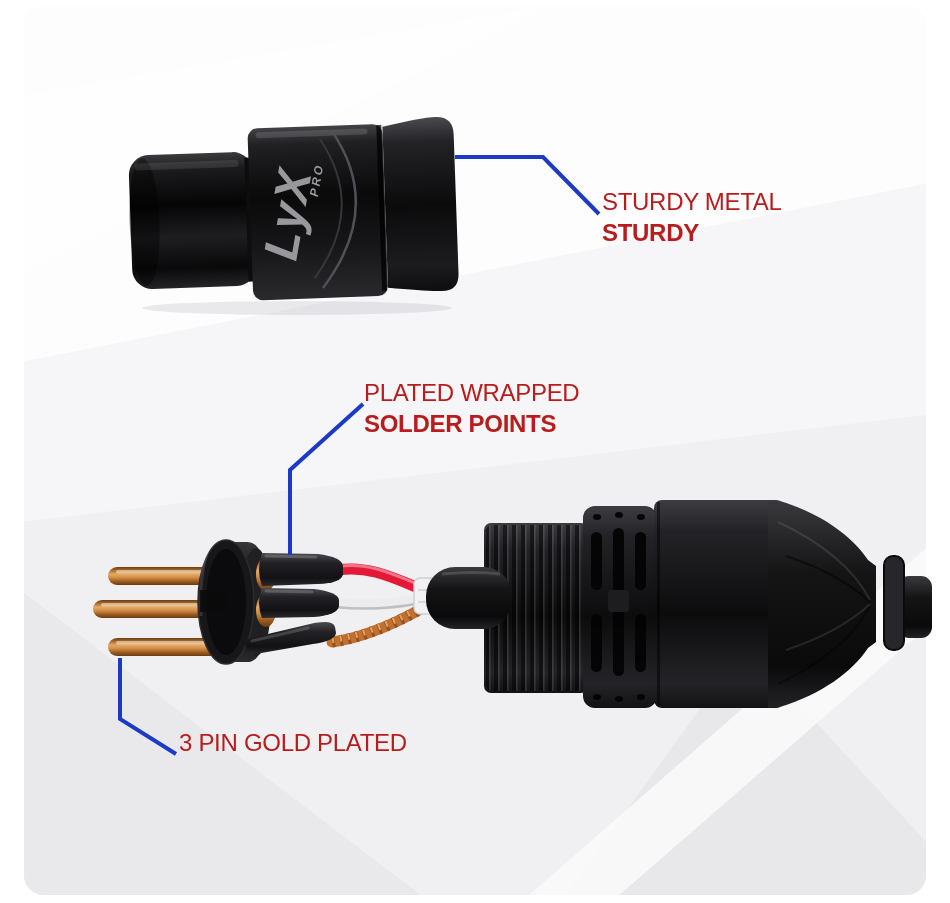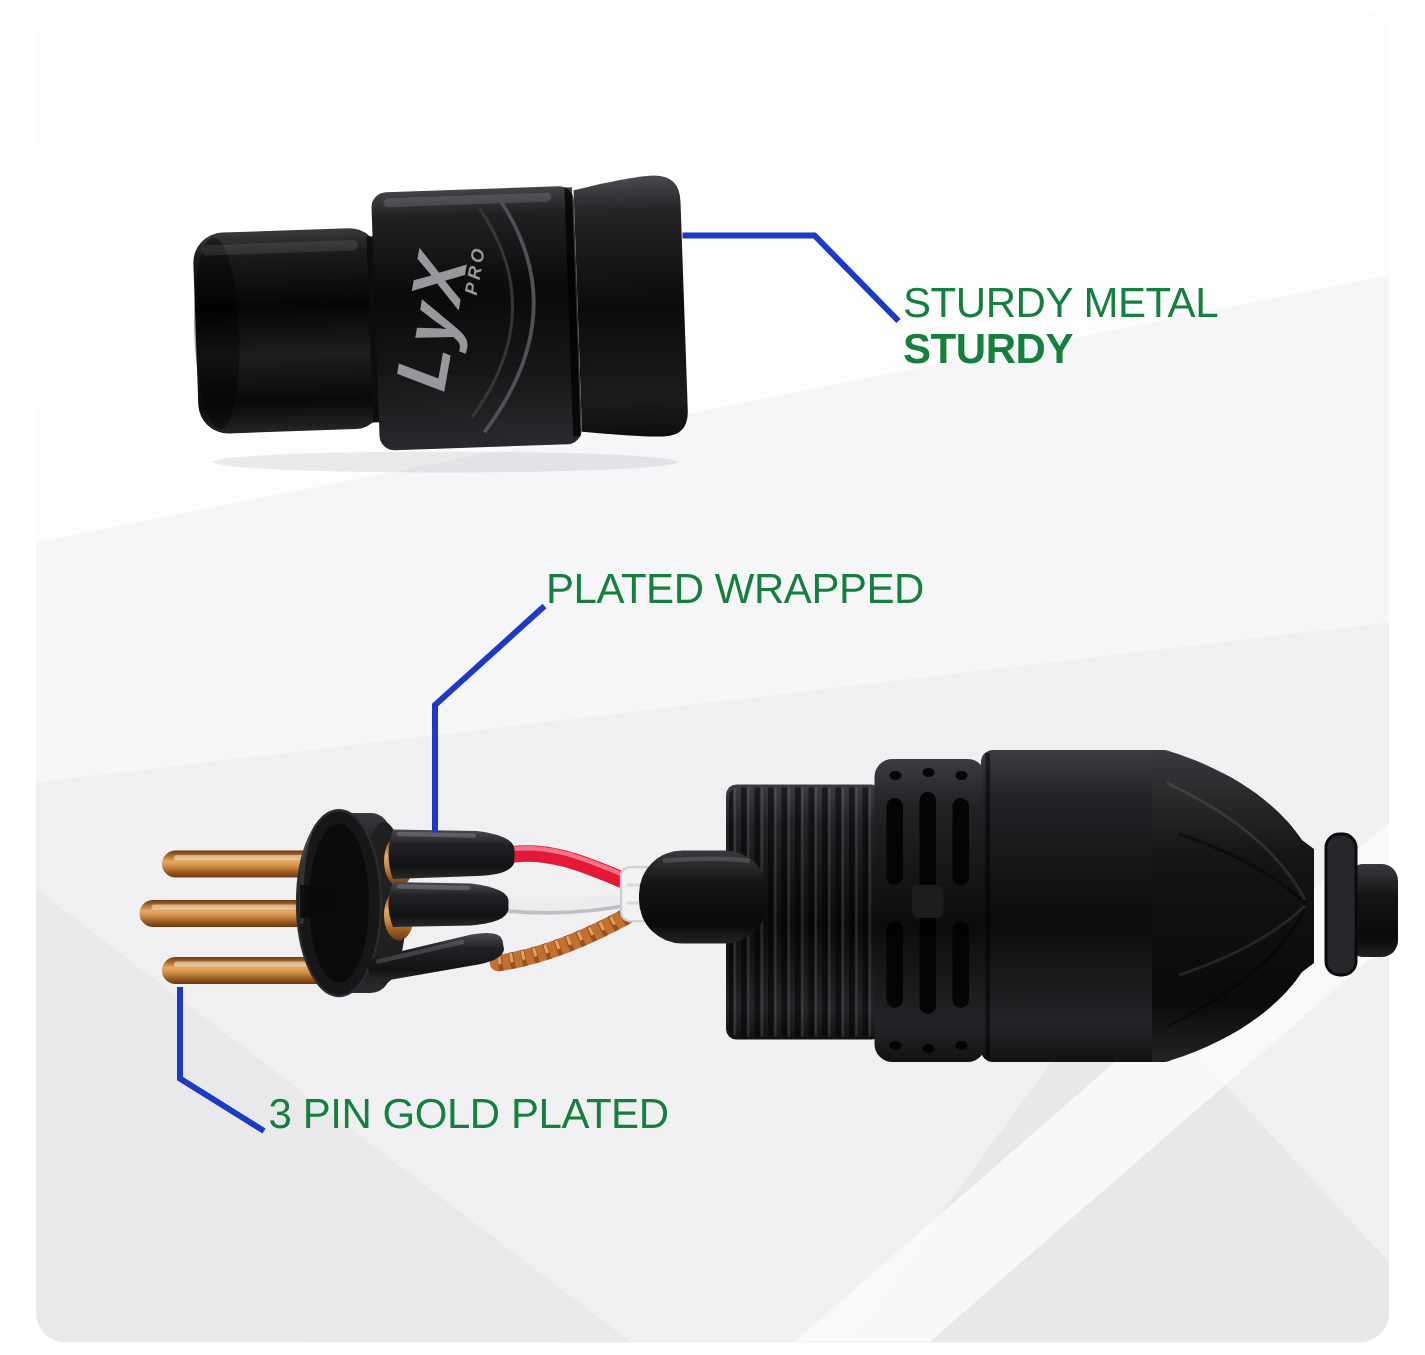--- a/index.html
+++ b/index.html
@@ -13,21 +13,21 @@
   }
   .facet{position:absolute;inset:0;}
   .f1{clip-path:polygon(0 0,100% 0,100% 20%,0 40%);background:#fdfdfe;}
   .f2{clip-path:polygon(0 10%,58% 0,0 30%);background:#ffffff;opacity:.65;}
   .f3{clip-path:polygon(0 40%,100% 20%,100% 46%,0 58%);background:#f6f6f8;}
   .f4{clip-path:polygon(0 58%,100% 46%,100% 100%,0 100%);background:#f0f0f3;}
   .f5{clip-path:polygon(0 66%,44% 100%,0 100%);background:#e9e9ec;}
   .f6{clip-path:polygon(80% 72%,100% 94%,100% 100%,60% 100%);background:#e6e6e9;opacity:.85;}
   .f7{clip-path:polygon(56% 100%,100% 61%,100% 70%,66% 100%);background:#fafafb;opacity:.9;}
 
-  .callout-label{position:absolute;color:#15803d;letter-spacing:-.3px;line-height:31px;font-size:28px;white-space:nowrap;}
+  .callout-label{position:absolute;color:#b91c1c;letter-spacing:-.3px;line-height:31px;font-size:24px;white-space:nowrap;}
   .callout-label .l1{font-weight:400;}
   .callout-label .l2{font-weight:700;}
 
   svg{position:absolute;display:block;}
   #lines-svg{left:0;top:0;pointer-events:none;}
   #housing-svg{left:122px;top:102px;}
   #assembly-svg{left:80px;top:492px;}
 </style>
 </head>
 <body>
@@ -227,17 +227,18 @@
       <polyline points="120,658 120,719 176,754"></polyline>
     </g>
   </svg>
 
   <div class="callout-label" style="left:602px;top:186px;">
     <div class="l1">STURDY METAL</div>
     <div class="l2">STURDY</div>
   </div>
   <div class="callout-label" style="left:364px;top:377px;">
     <div class="l1">PLATED WRAPPED</div>
+    <div class="l2">SOLDER POINTS</div>
   </div>
   <div class="callout-label" style="left:179px;top:727px;">
     <div class="l1">3 PIN GOLD PLATED</div>
   </div>
 </div>
 
 </body></html>

